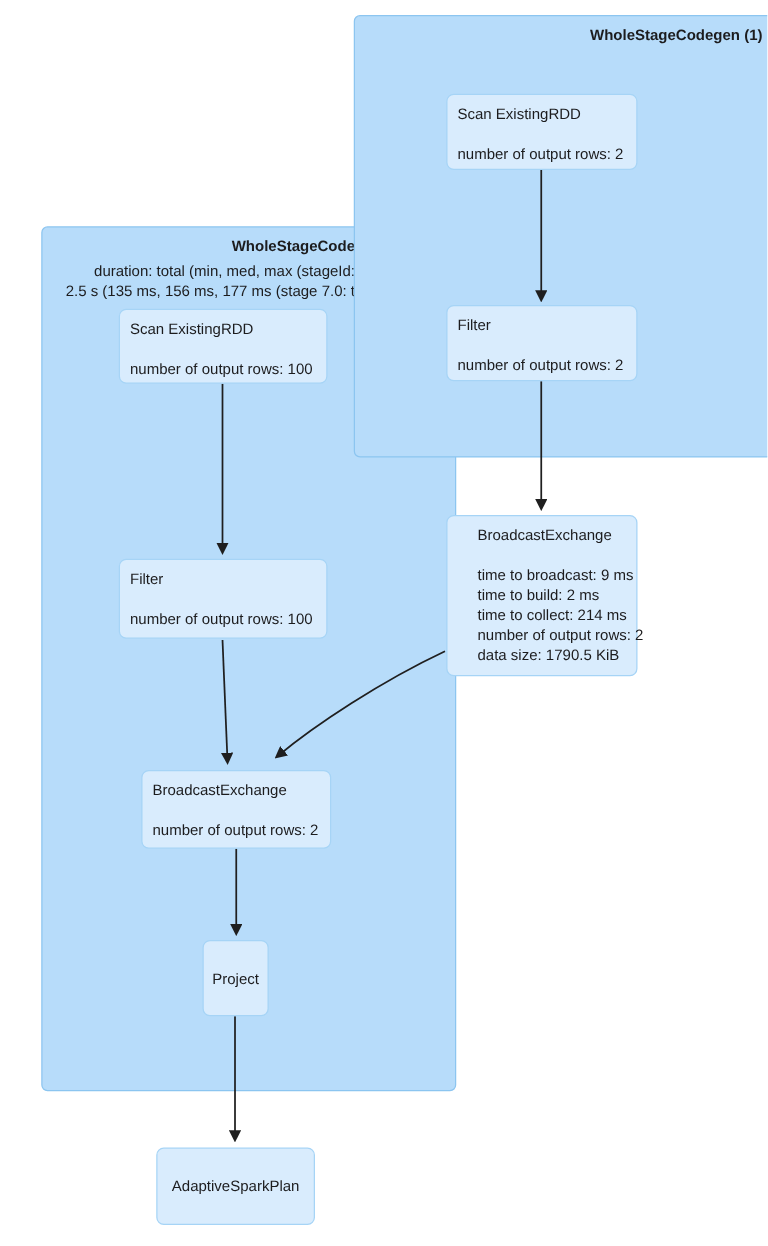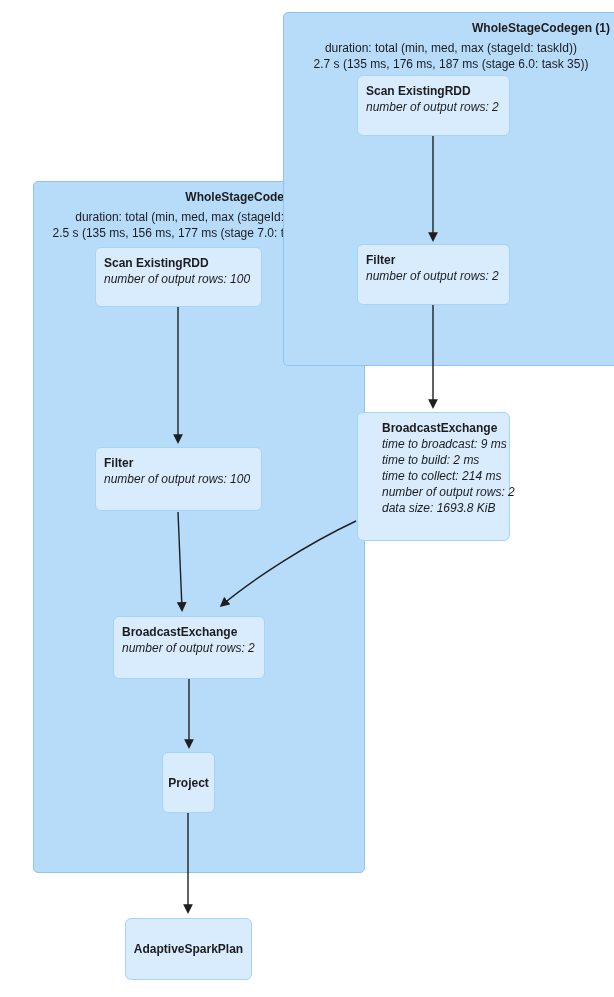--- a/index.html
+++ b/index.html
@@ -37,46 +37,42 @@
   .edges{position:absolute;left:0;top:0;z-index:3;pointer-events:none;}
   .edge{fill:none;stroke:var(--edge);stroke-width:1.4;marker-end:url(#ah);}
   #ah path{fill:var(--edge);}
   .node{
     position:absolute;z-index:4;box-sizing:border-box;
     background:var(--node-fill);
     border:1px solid var(--node-border);
     border-radius:6px;
     padding:7px 8px;white-space:nowrap;
   }
-  .node-title{font-weight:bold;}
-  .node-metrics{font-style:italic;}
+  .node-title{font-weight:normal;}
+  .node-metrics{margin-top:16px;}
   .node-center{display:flex;align-items:center;justify-content:center;padding:0;}
 </style>
 </head>
 <body>
 
 <div class="canvas">
 
   <div class="cluster cluster-left">
     <div class="cluster-header">
       <div class="cluster-title">WholeStageCode</div>
       <div class="cluster-duration">
         <div>duration: total (min, med, max (stageId:</div>
         <div>2.5 s (135 ms, 156 ms, 177 ms (stage 7.0: t</div>
       </div>
     </div>
   </div>
 
   <div class="cluster cluster-right">
     <div class="cluster-header">
       <div class="cluster-title">WholeStageCodegen (1)</div>
-      <div class="cluster-duration">
-        <div>duration: total (min, med, max (stageId: taskId))</div>
-        <div>2.7 s (135 ms, 176 ms, 187 ms (stage 6.0: task 35))</div>
-      </div>
     </div>
   </div>
 
   <svg class="edges" width="614" height="997" viewBox="0 0 614 997">
     <defs>
       <marker id="ah" viewBox="0 0 10 10" refX="7" refY="5" markerWidth="7" markerHeight="7" orient="auto-start-reverse">
         <path d="M0,0 L10,5 L0,10 z"></path>
       </marker>
     </defs>
     <path class="edge" d="M433,136 L433,239"></path>
@@ -102,21 +98,21 @@
     </div>
   </div>
 
   <div class="node" style="left:357px;top:412px;width:153px;height:129px;padding-left:24px;">
     <div class="node-title">BroadcastExchange</div>
     <div class="node-metrics">
       <div>time to broadcast: 9 ms</div>
       <div>time to build: 2 ms</div>
       <div>time to collect: 214 ms</div>
       <div>number of output rows: 2</div>
-      <div>data size: 1693.8 KiB</div>
+      <div>data size: 1790.5 KiB</div>
     </div>
   </div>
 
   <div class="node" style="left:95px;top:247px;width:167px;height:60px;">
     <div class="node-title">Scan ExistingRDD</div>
     <div class="node-metrics">
       <div>number of output rows: 100</div>
     </div>
   </div>
 

